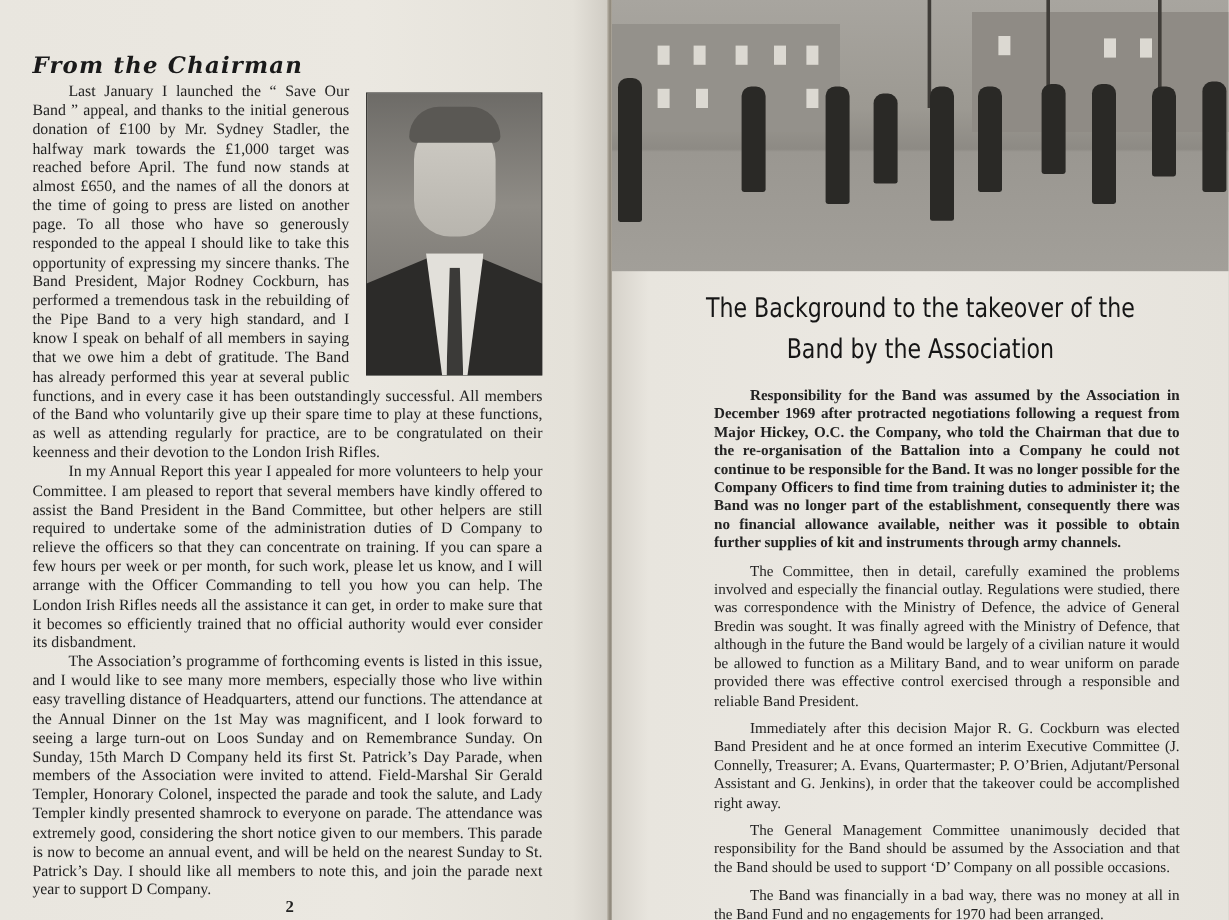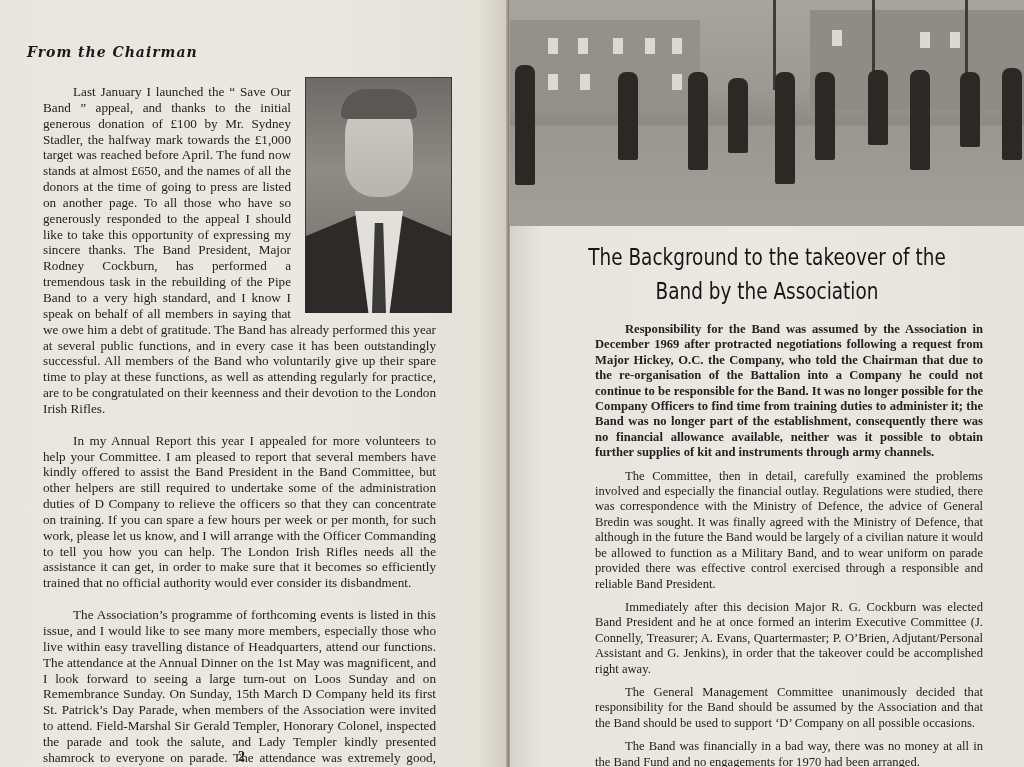--- a/index.html
+++ b/index.html
@@ -3,23 +3,23 @@
 <meta charset="utf-8">
 <style>
   html, body { margin:0; padding:0; }
   body { width:1024px; height:767px; overflow:hidden; position:relative; background:#cfcbc2; font-family:"Liberation Serif", serif; }
   .page { position:absolute; top:0; height:767px; overflow:hidden; }
   #left-page { left:0; width:508px; background:linear-gradient(90deg,#e9e6df 0%,#ebe8e1 60%,#e4e1d9 94%,#cfcbc3 100%); }
   #right-page { left:510px; width:514px; background:linear-gradient(90deg,#d6d2ca 0%,#e8e5de 6%,#ebe8e2 50%,#e6e3dc 100%); }
   #spine { position:absolute; left:506px; top:0; width:5px; height:767px; background:linear-gradient(90deg,#b9b3a8,#8c8578,#c9c4ba); }
 
   
-  .chair-title { position:absolute; left:27px; top:44px; font-family:"DejaVu Serif", serif; font-style:italic; font-weight:bold; font-size:14px; letter-spacing:1px; color:#1a1a1a; margin:0; }
+  .chair-title { position:absolute; left:27px; top:44px; font-family:"DejaVu Serif", serif; font-style:italic; font-weight:bold; font-size:19px; letter-spacing:1px; color:#1a1a1a; margin:0; }
   .chair-body { position:absolute; left:27px; top:68px; width:425px; font-size:13.2px; line-height:15.85px; color:#222; text-align:justify; }
-  .chair-body p { margin:16px; text-indent:30px; }
+  .chair-body p { margin:0; text-indent:30px; }
   .portrait { float:right; width:147px; height:236px; margin:9px 0 4px 14px; background:#fbfaf6; padding:0; position:relative; }
   .portrait-photo { position:absolute; left:0; top:0; width:147px; height:236px; background:
      radial-gradient(ellipse 34px 46px at 74px 70px, #c9c7c0 0%, #b3b0a9 55%, rgba(0,0,0,0) 56%),
      radial-gradient(ellipse 70px 36px at 74px 236px, #2b2a28 0%, #2b2a28 98%, rgba(0,0,0,0) 100%),
      linear-gradient(180deg,#6d6b67 0%,#8f8c86 40%,#7e7b76 70%,#5a5855 100%);
      border:1px solid #3a3936; box-sizing:border-box; }
   .portrait-hair { position:absolute; left:36px; top:12px; width:76px; height:30px; border-radius:40px 40px 8px 8px; background:#5a5854; }
   .portrait-face { position:absolute; left:40px; top:22px; width:68px; height:98px; border-radius:34px 34px 30px 30px; background:linear-gradient(180deg,#cfccc5,#b8b5ae); }
   .portrait-suit { position:absolute; left:0; top:138px; width:147px; height:98px; background:#2c2b29; clip-path:polygon(0 22%,35% 0,65% 0,100% 22%,100% 100%,0 100%); }
   .portrait-shirt { position:absolute; left:50px; top:134px; width:48px; height:102px; background:#e2e0da; clip-path:polygon(0 0,100% 0,72% 100%,28% 100%); }

